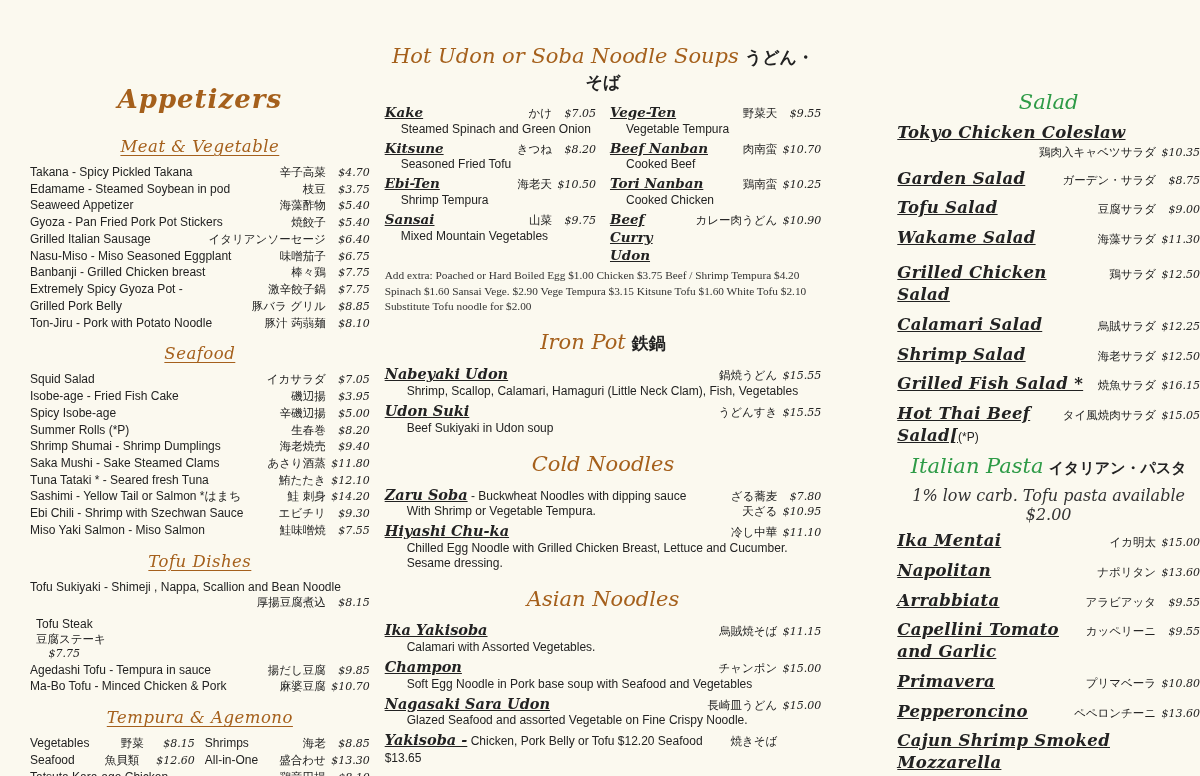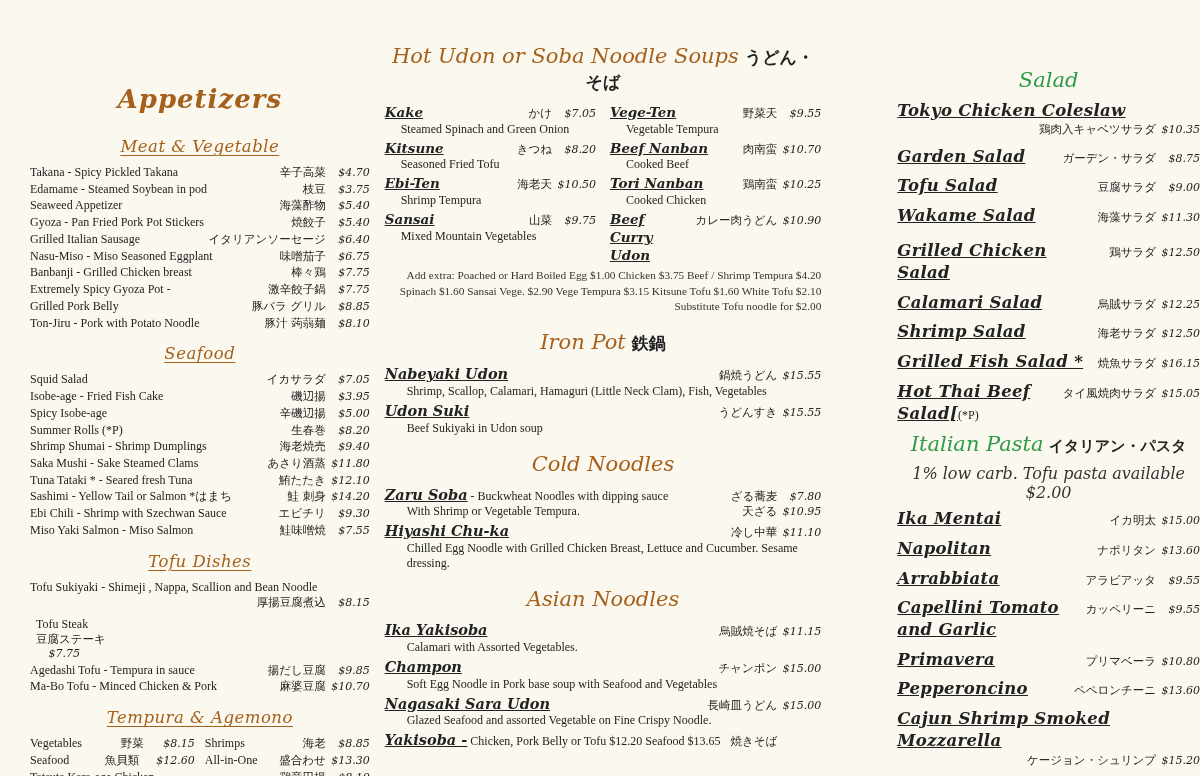--- a/index.html
+++ b/index.html
@@ -6,21 +6,21 @@
   body{
     width:1200px;height:776px;overflow:hidden;
     background:#fbf9ef;
     font-family:"Liberation Sans",sans-serif;
     color:#222;
   }
   .menu{display:flex;width:1200px;height:776px;box-sizing:border-box;}
   .col{box-sizing:border-box;display:flex;flex-direction:column;}
   .col-left{width:340px;margin-left:30px;padding-top:84px;padding-bottom:22px;}
   .col-mid{width:437px;margin-left:15px;padding-top:28px;}
-  .col-right{width:303px;margin-left:76px;padding-top:86px;justify-content:flex-end;}
+  .col-right{width:303px;margin-left:76px;padding-top:86px;}
 
   .brown{color:#a5601c;}
   .green{color:#2e9b47;}
 
   .script2{font-family:"DejaVu Serif",serif;font-style:italic;font-weight:normal;}
 
   .h-main{font-family:"DejaVu Serif",serif;font-style:italic;font-weight:bold;
     font-size:26px;text-align:center;margin:0 0 10px 0;letter-spacing:1px;}
 
   .sec-title{font-size:16.5px;text-align:center;margin:13px 0 8px 0;
@@ -31,42 +31,42 @@
 
   .right-title{text-align:center;font-size:21px;margin:4px 0 8px 0;}
   .right-title .jp-title{font-family:"DejaVu Serif",serif;font-size:15px;font-weight:bold;color:#222;}
   .subtitle{font-family:"DejaVu Serif",serif;font-style:italic;font-size:16px;
     text-align:center;margin:0 0 6px 0;color:#333;}
 
   .mrow{display:flex;align-items:baseline;line-height:1.34;margin:0;}
   .col-left .mrow{font-size:12px;}
   .col-left .mrow.gap{margin-top:5px;flex-direction:column;}
   .nm{flex:1;min-width:0;}
-  .hand{font-family:Liberation Serif, serif;}
+  .hand{font-family:Liberation Sans, sans-serif;}
   .script{font-family:"DejaVu Serif",serif;font-style:italic;font-weight:bold;text-decoration:underline;}
   .jp{font-family:"DejaVu Serif",serif;font-size:11.5px;white-space:nowrap;margin-left:6px;}
   .pr{font-family:"DejaVu Serif",serif;font-style:italic;font-size:11px;
     min-width:44px;text-align:right;white-space:nowrap;}
 
   .pairrow{display:flex;}
   .pairrow .half{flex:1;display:flex;align-items:baseline;}
   .pairrow .half .nm{flex:1;}
   .pairrow .half:first-child{margin-right:10px;gap:17px;}
   .pairrow .half:first-child .pr{min-width:34px;}
 
   
   .col-mid .mrow{font-size:12px;}
   .col-mid .mrow .script{font-size:14.5px;}
   .col-mid .mrow.ind{margin-left:22px;font-size:12px;line-height:1.25;margin-bottom:2px;}
   .two-col{display:flex;}
   .two-col .subcol{flex:1;}
   .two-col .subcol:first-child{margin-right:14px;}
   .two-col .mrow .script{font-size:13.5px;}
   .two-col .mrow.ind{margin-left:16px;}
-  .extras{text-align:right;font-family:"Liberation Serif",serif;font-size:11.3px;
+  .extras{text-align:left;font-family:"Liberation Serif",serif;font-size:11.3px;
     color:#333;margin-top:4px;line-height:1.35;}
 
   
   .col-right .mrow{font-size:12px;margin-bottom:7.5px;}
   .col-right .mrow .script{font-size:16.5px;letter-spacing:.3px;}
   .col-right .mrow.jponly{margin-top:-7px;}
   .col-right .mrow.gap{margin-top:13px;}
   .col-right .jp{font-size:11.5px;}
 </style>
 </head>

